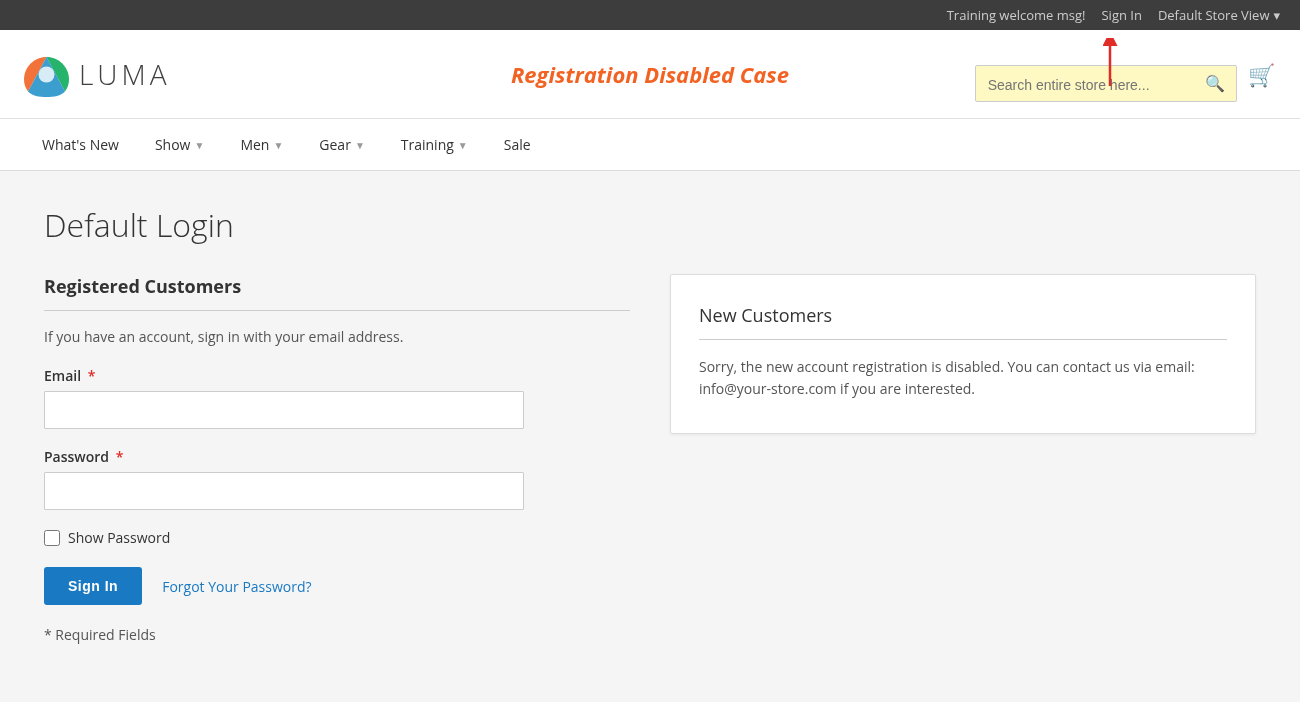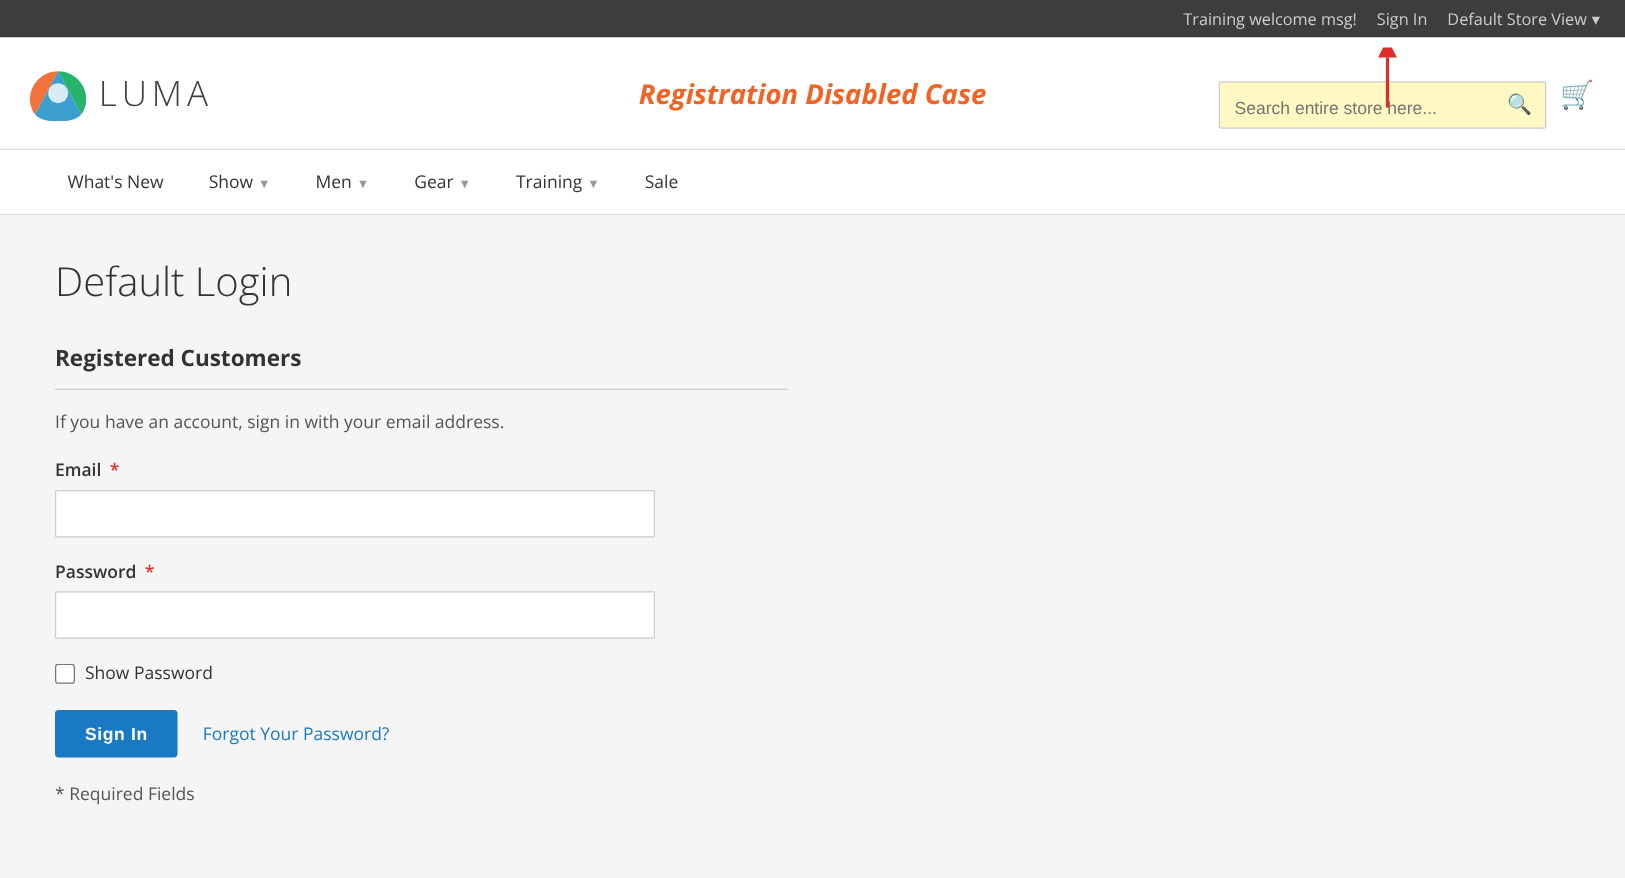--- a/index.html
+++ b/index.html
@@ -105,21 +105,21 @@
       position: absolute;
       top: 8px;
       right: 170px;
       pointer-events: none;
     }
 
     
     .nav {
       background: #fff;
       border-bottom: 1px solid #ddd;
-      padding: 0 36px;
+      padding: 0 24px;
     }
     .nav ul {
       list-style: none;
       display: flex;
       gap: 0;
     }
     .nav ul li {
       position: relative;
     }
     .nav ul li a {
@@ -380,15 +380,19 @@
       </div>
 
       <div class="form-actions">
         <button class="btn-signin">Sign In</button>
         <a href="#" class="forgot-link">Forgot Your Password?</a>
       </div>
 
       <p class="required-note">* Required Fields</p>
     </div>
 
+    <div class="new-customers-section">
+      <h2>New Customers</h2>
+      <p>Sorry, the new account registration is disabled. You can contact us via email: info@your-store.com if you are interested.</p>
+    </div>
 
   </div>
 </div>
 
 </body></html>

